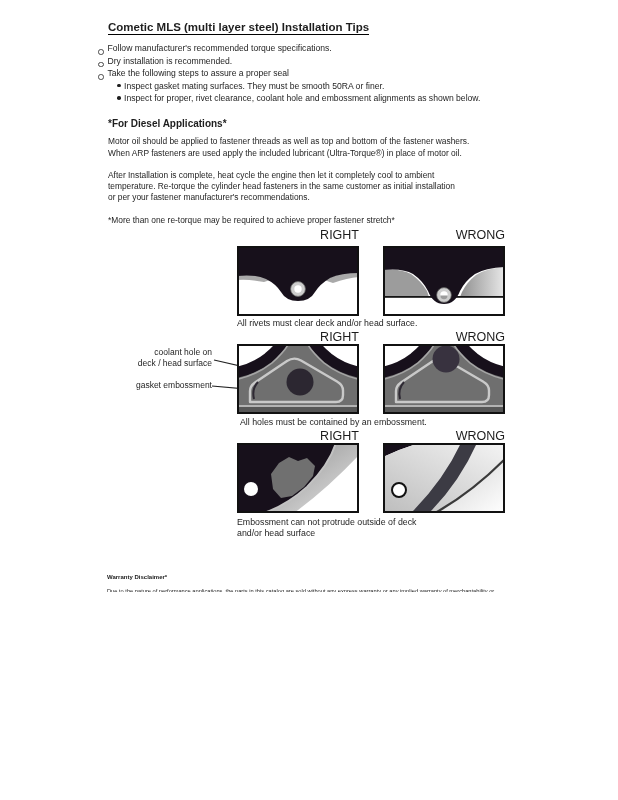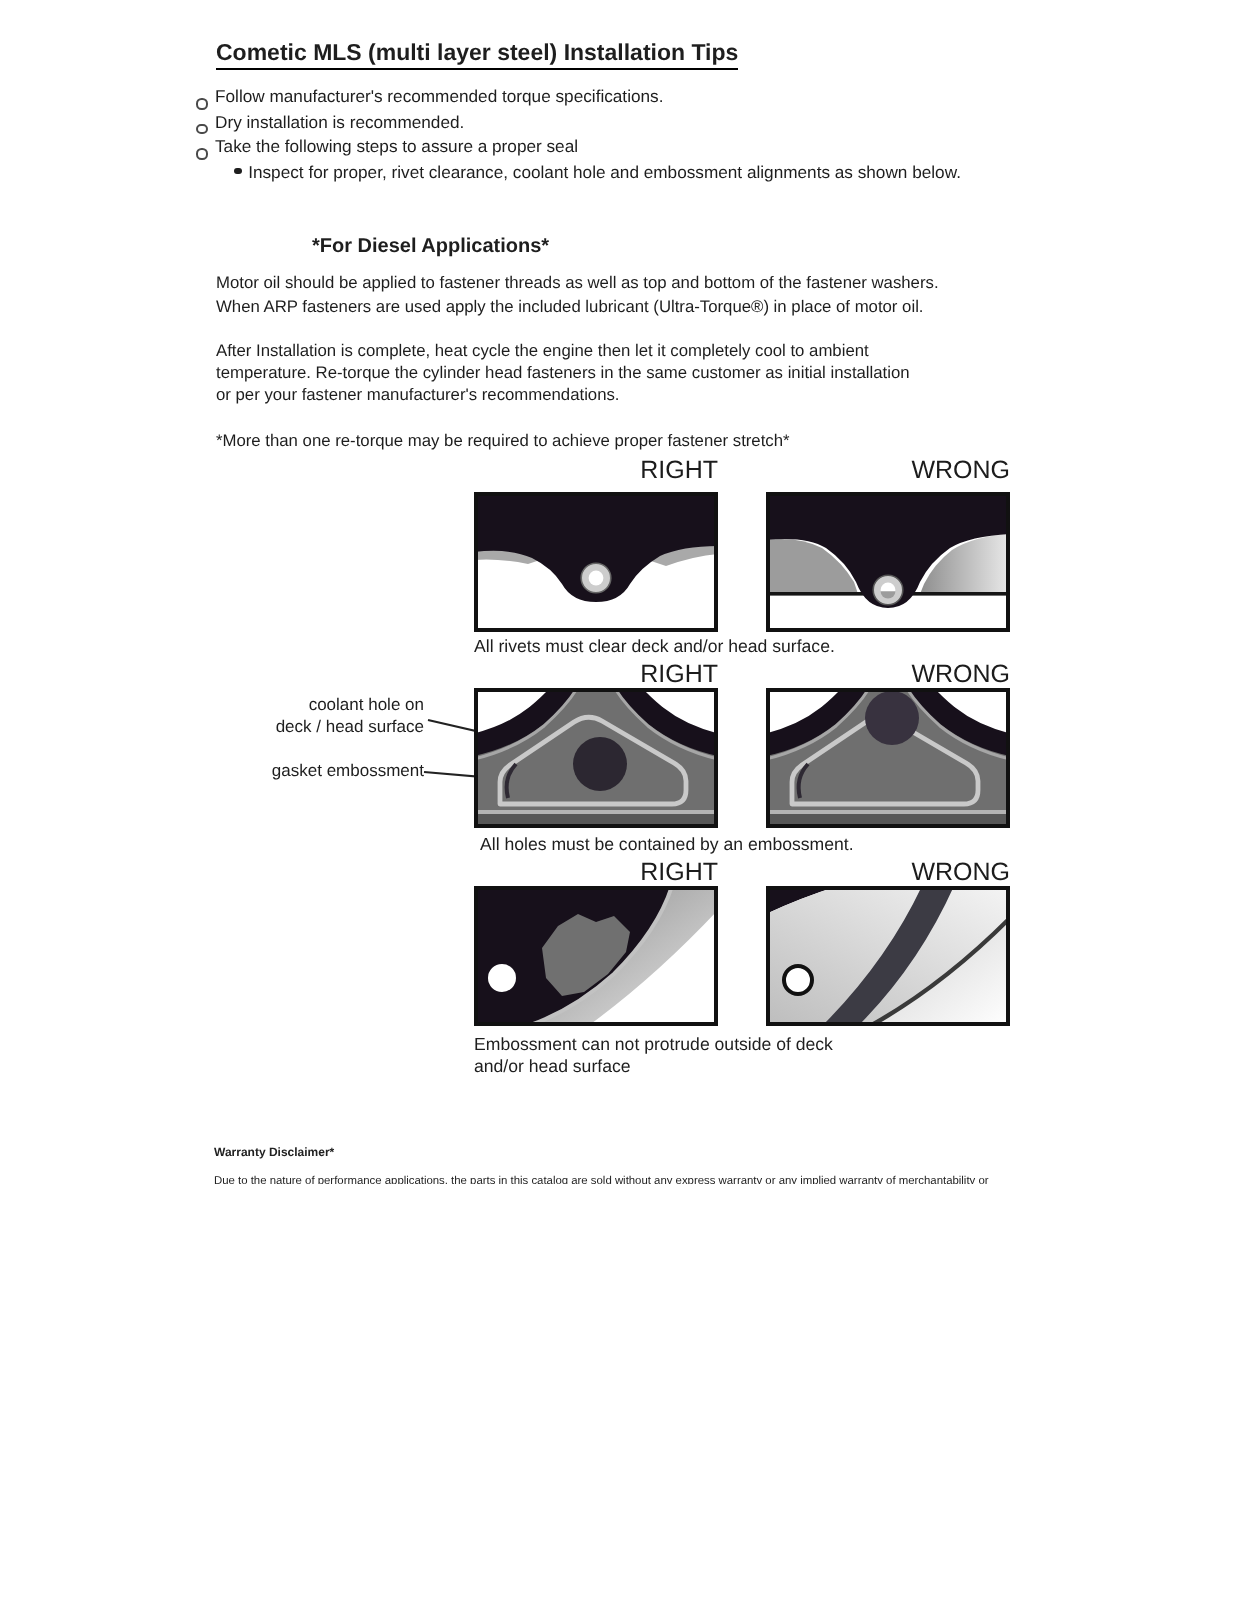--- a/index.html
+++ b/index.html
@@ -12,21 +12,21 @@
   .tips{position:absolute;left:98px;top:42px;font-size:8.6px;line-height:12.5px;}
   .tip{display:flex;align-items:flex-end;}
   .tip .marker{width:3.5px;height:3.5px;border:1px solid #4a4a4a;border-radius:50%;
                margin:4px 4px 0 0;flex:none;}
   .subtip{margin-left:19px;display:flex;align-items:flex-start;}
   .subtip .marker2{width:3.6px;height:3.6px;background:var(--ink,#1e1e1e);border-radius:50%;
                    margin:4.2px 3.5px 0 0;flex:none;}
 
   
   .diesel{position:absolute;left:108px;top:118px;font-size:8.4px;line-height:11.3px;}
-  .diesel .hd{font-size:10px;font-weight:bold;margin-bottom:7px;margin-left:48px;}
+  .diesel .hd{font-size:10px;font-weight:bold;margin-bottom:7px;}
   .para{margin-bottom:11px;}
 
   
   .dg-row{position:absolute;left:108px;width:410px;}
   #row1{top:228px;height:102px;}
   #row2{top:330px;height:108px;}
   #row3{top:429px;height:112px;}
   .dg-head{position:absolute;top:0;width:122px;text-align:right;font-size:12.5px;color:#1c1c1c;}
   .dg-head.l{left:129px}.dg-head.r{left:275px}
   .panel{position:absolute;width:122px;height:70px;}
@@ -67,20 +67,24 @@
     <div class="tip">
       <span class="marker"></span>
       <span>Dry installation is recommended.</span>
     </div>
     <div class="tip">
       <span class="marker"></span>
       <span>Take the following steps to assure a proper seal</span>
     </div>
     <div class="subtip">
       <span class="marker2"></span>
+      <span>Inspect gasket mating surfaces.  They must be smooth 50RA or finer.</span>
+    </div>
+    <div class="subtip">
+      <span class="marker2"></span>
       <span>Inspect for proper, rivet clearance, coolant hole and embossment alignments as shown below.</span>
     </div>
   </div>
 
   <div class="diesel">
     <div class="hd">*For Diesel Applications*</div>
     <div class="para">
       <div>Motor oil should be applied to fastener threads as well as top and bottom of the fastener washers.</div>
       <div>When ARP fasteners are used apply the included lubricant (Ultra-Torque®) in place of motor oil.</div>
     </div>

